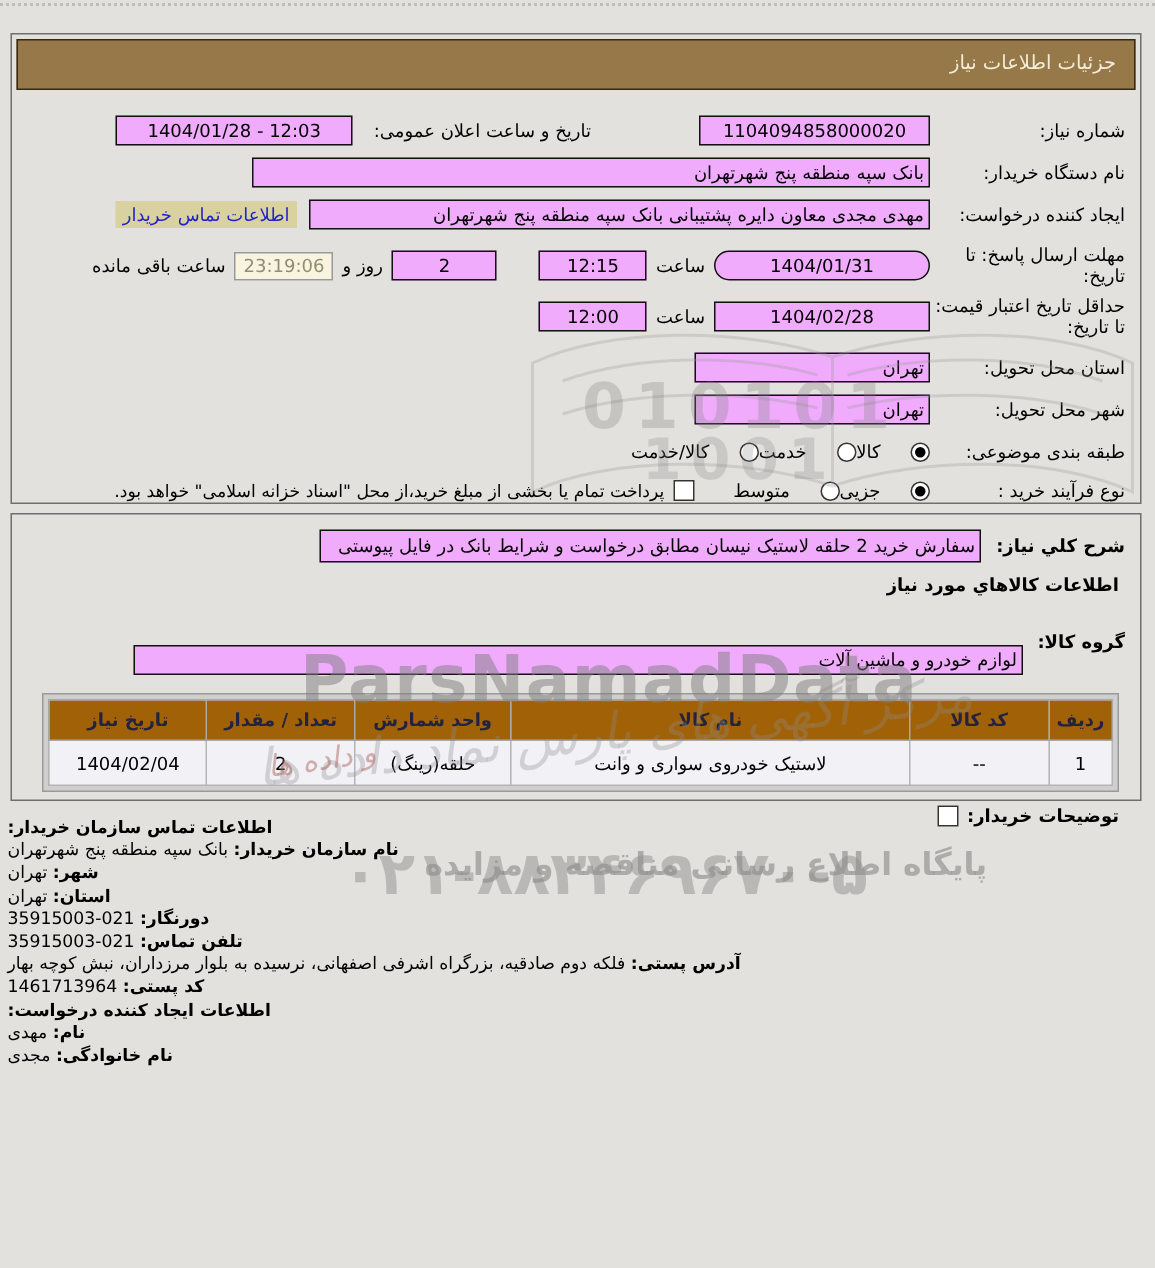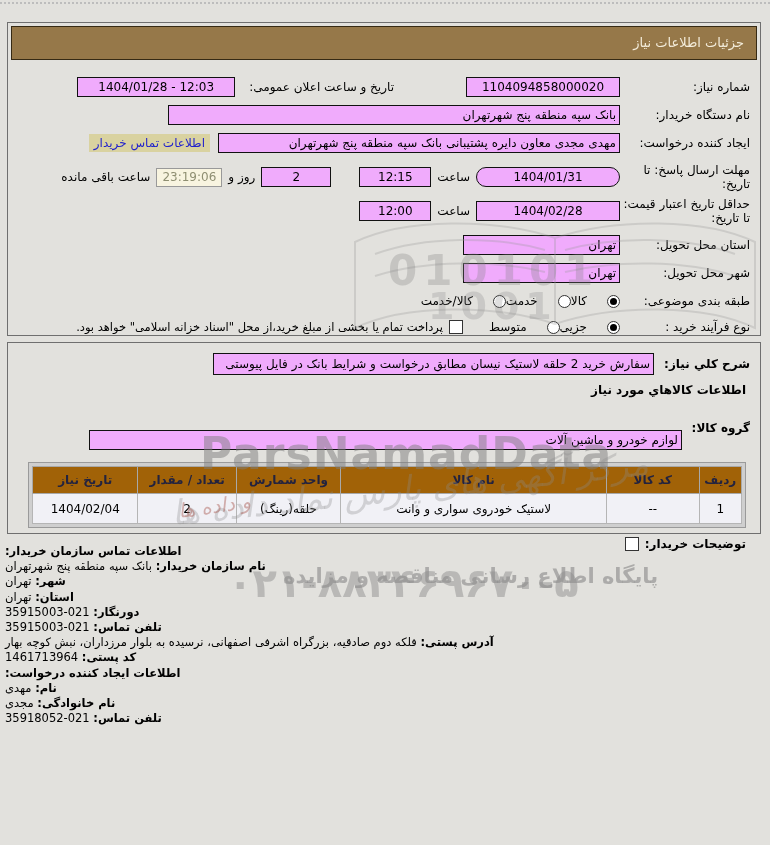--- a/index.html
+++ b/index.html
@@ -98,21 +98,21 @@
       <div class="ibox center ltr" style="width:156px;">1404/01/28 - 12:03</div>
     </div>
 
     <div class="frow">
       <div class="flabel">نام دستگاه خریدار:</div>
       <div class="ibox rtl" style="width:447px;">بانک سپه منطقه پنج شهرتهران</div>
     </div>
 
     <div class="frow">
       <div class="flabel">ایجاد کننده درخواست:</div>
-      <div class="ibox rtl" style="width:397px;">مهدی مجدی معاون دایره پشتیبانی بانک سپه منطقه پنج شهرتهران</div>
+      <div class="ibox rtl" style="width:397px;padding-left:12px;">مهدی مجدی معاون دایره پشتیبانی بانک سپه منطقه پنج شهرتهران</div>
       <span class="link-chip">اطلاعات تماس خریدار</span>
     </div>
 
     <div class="frow" style="min-height:32px;margin-bottom:2px;">
       <div class="flabel">مهلت ارسال پاسخ: تا تاریخ:</div>
       <div class="ibox center ltr" style="width:142px;border-radius:10px;">1404/01/31</div>
       <span class="lbl-sm">ساعت</span>
       <div class="ibox center ltr" style="width:70px;">12:15</div>
       <div style="width:28px;"></div>
       <div class="ibox center ltr" style="width:68px;">2</div>
@@ -222,21 +222,20 @@
   <div class="cline"><b>نام سازمان خریدار:</b> <span>بانک سپه منطقه پنج شهرتهران</span></div>
   <div class="cline"><b>شهر:</b> <span>تهران</span></div>
   <div class="cline"><b>استان:</b> <span>تهران</span></div>
   <div class="cline"><b>دورنگار:</b> <span>021-35915003</span></div>
   <div class="cline"><b>تلفن تماس:</b> <span>021-35915003</span></div>
   <div class="cline"><b>آدرس پستی:</b> <span>فلکه دوم صادقیه، بزرگراه اشرفی اصفهانی، نرسیده به بلوار مرزداران، نبش کوچه بهار</span></div>
   <div class="cline"><b>کد پستی:</b> <span>1461713964</span></div>
   <div class="cline bold">اطلاعات ایجاد کننده درخواست:</div>
   <div class="cline"><b>نام:</b> <span>مهدی</span></div>
   <div class="cline"><b>نام خانوادگی:</b> <span>مجدی</span></div>
-  <div class="cline"><b>تلفن تماس:</b> <span>021-35918052</span></div>
 </div>
 
 <div class="wm">
   <svg class="wm-book" width="420" height="130" viewBox="0 0 420 130">
     <g fill="none" stroke="#9a9a9a" stroke-width="2">
       <path d="M210,18 C150,-2 60,-2 10,22 L10,108 C60,84 150,84 210,104 C270,84 360,84 410,108 L410,22 C360,-2 270,-2 210,18 Z"></path>
       <path d="M210,18 L210,104"></path>
       <path d="M30,34 C80,16 150,16 200,30"></path>
       <path d="M220,30 C270,16 340,16 390,34"></path>
       <path d="M30,56 C80,40 150,40 200,52"></path>

